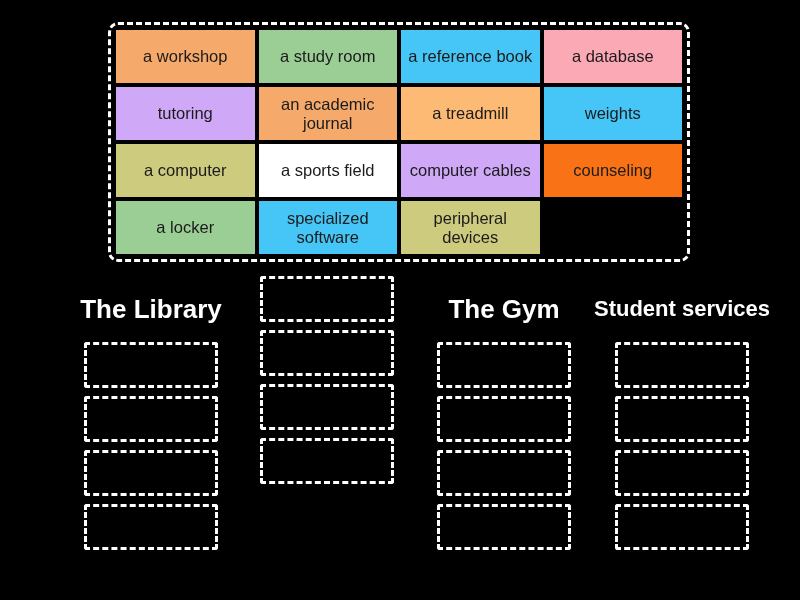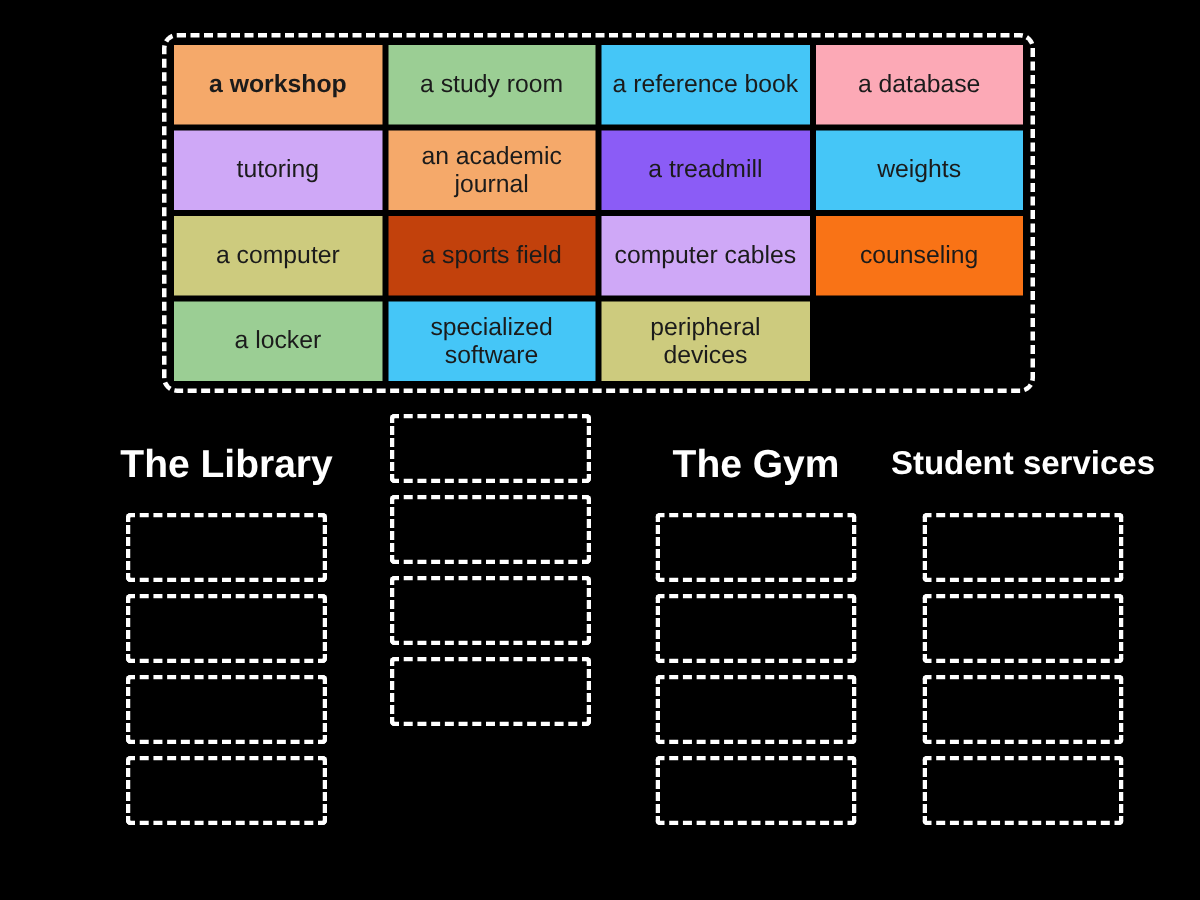--- a/index.html
+++ b/index.html
@@ -99,30 +99,30 @@
     border: 3px dashed #ffffff;
     border-radius: 3px;
     background: transparent;
   }
 </style>
 </head>
 <body>
 
 <div id="word-bank">
   <div id="tile-grid">
-      <div class="tile" style="background: rgb(245, 169, 106); font-weight: bold;">a workshop</div>
+      <div class="tile" style="background: rgb(245, 169, 106);">a workshop</div>
       <div class="tile" style="background: rgb(155, 206, 148);">a study room</div>
       <div class="tile" style="background: rgb(69, 198, 247);">a reference book</div>
       <div class="tile" style="background: rgb(252, 169, 182); text-align: right;">a database</div>
       <div class="tile" style="background: rgb(207, 168, 247);">tutoring</div>
       <div class="tile" style="background: rgb(245, 169, 106);">an academic journal</div>
-      <div class="tile" style="background: #8b5cf6;">a treadmill</div>
+      <div class="tile" style="background: #fdba74;">a treadmill</div>
       <div class="tile" style="background: rgb(69, 198, 247);">weights</div>
       <div class="tile" style="background: rgb(205, 203, 126);">a computer</div>
-      <div class="tile" style="background: #c2410c;">a sports field</div>
+      <div class="tile" style="background: #ffffff;">a sports field</div>
       <div class="tile" style="background: rgb(207, 168, 247);">computer cables</div>
       <div class="tile" style="background: #f97316;">counseling</div>
       <div class="tile" style="background: rgb(155, 206, 148);">a locker</div>
       <div class="tile" style="background: rgb(69, 198, 247);">specialized software</div>
       <div class="tile" style="background: rgb(205, 203, 126);">peripheral devices</div>
     </div>
 </div>
 
 <div id="categories">
     <div class="category cat-1">

